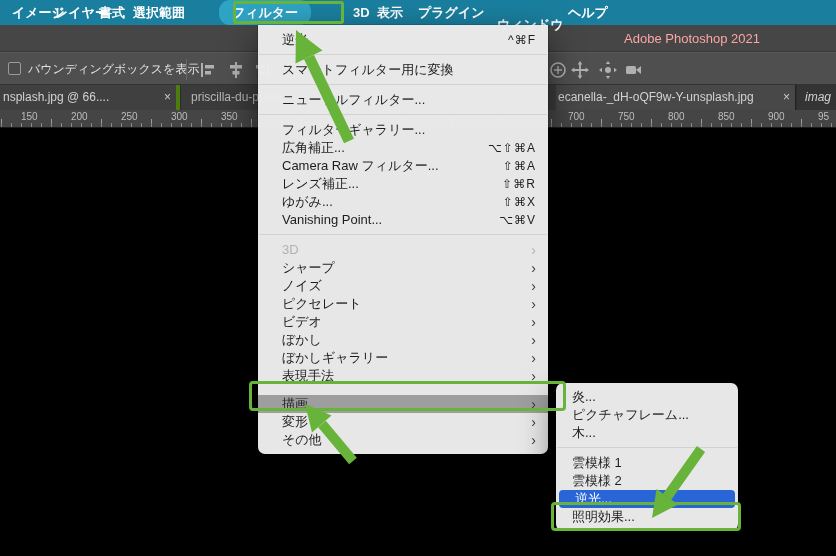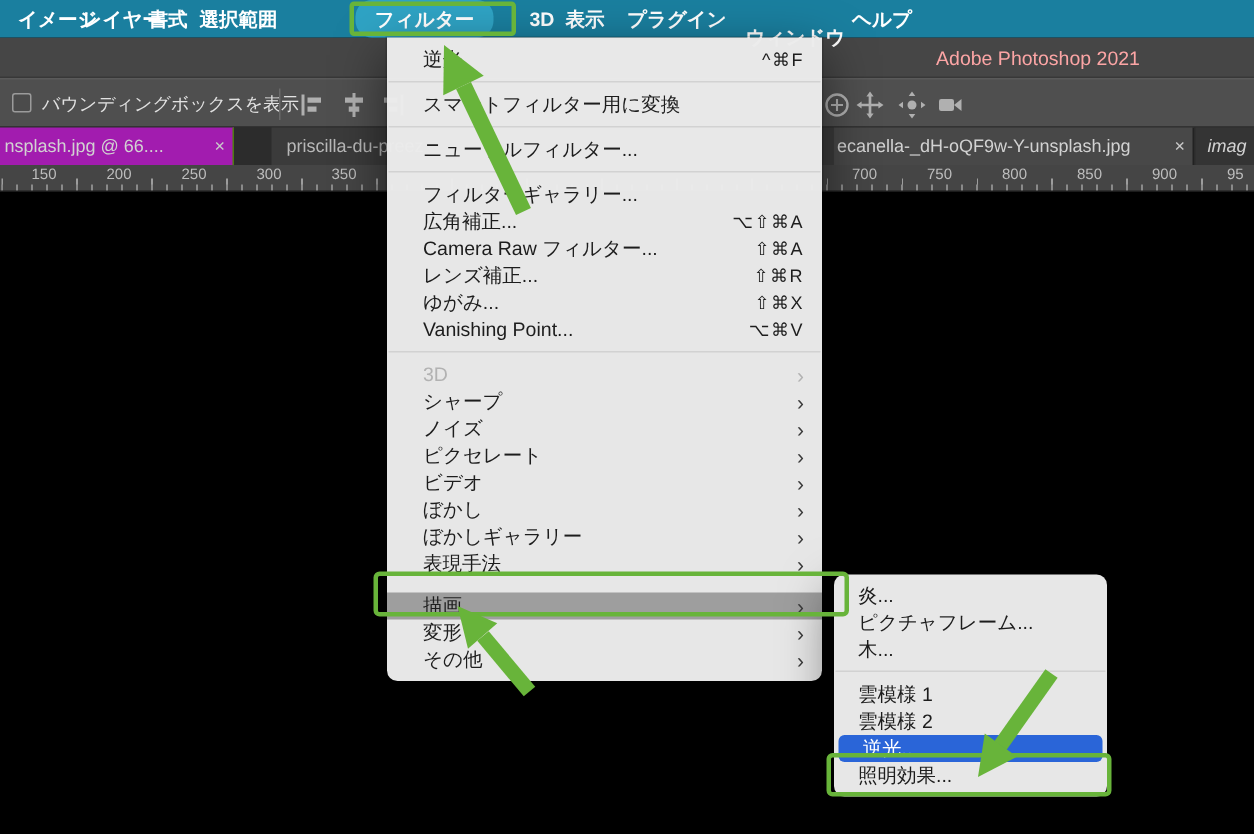--- a/index.html
+++ b/index.html
@@ -13,21 +13,21 @@
   .stage *{box-sizing:border-box;white-space:nowrap;}
 
   
   #menubar{position:absolute;left:0;top:0;width:836px;height:25px;background:var(--teal);z-index:10;}
   #menubar .mb-item{position:absolute;top:0;height:25px;line-height:26px;font-size:13px;
       font-weight:600;color:#fff;cursor:default;}
   #menubar .mb-item:nth-of-type(1){left:12px;}
   #menubar .mb-item:nth-of-type(2){left:55px;}
   #menubar .mb-item:nth-of-type(3){left:99px;}
   #menubar .mb-item:nth-of-type(4){left:133px;}
-  #menubar .mb-item:nth-of-type(5){left:237px;width:92px;text-align:center;border-radius:11px;}
+  #menubar .mb-item:nth-of-type(5){left:219px;width:92px;text-align:center;border-radius:11px;}
   #menubar .mb-item:nth-of-type(6){left:353px;}
   #menubar .mb-item:nth-of-type(7){left:377px;}
   #menubar .mb-item:nth-of-type(8){left:418px;}
   #menubar .mb-item:nth-of-type(9){left:497px;margin-top:12px;}
   #menubar .mb-item:nth-of-type(10){left:568px;}
   #menubar .mb-item.active{background:var(--teal-active);}
 
   
   #titlebar{position:absolute;left:0;top:25px;width:836px;height:27px;background:#464646;
             border-bottom:1px solid #383838;}
@@ -40,21 +40,21 @@
   #toolbar .checkbox{position:absolute;left:8px;top:9px;width:13px;height:13px;border:1px solid #9b9b9b;
            border-radius:2px;background:#4b4b4b;}
   #toolbar .cb-label{position:absolute;left:28px;top:0;height:33px;line-height:33px;font-size:12px;color:#e2e2e2;}
   #toolbar .tb-divider{position:absolute;left:186px;top:6px;width:1px;height:21px;background:#6a6a6a;}
   .tb-icon{position:absolute;top:7px;width:20px;height:20px;}
   .tb-icon svg{width:20px;height:20px;display:block;}
 
   
   #tabbar{position:absolute;left:0;top:85px;width:836px;height:25px;background:#2c2c2c;}
   .doc-tab{position:absolute;top:0;height:25px;font-size:12px;color:#d2d2d2;line-height:25px;}
-  #tab1{left:0;width:156px;background:#a21caf;border-right:1px solid #4d7c0f;}
+  #tab1{left:0;width:180px;background:#404040;border-right:4px solid #4d7c0f;}
   #tab1 .tab-title{position:absolute;left:3px;top:0;}
   #tab1 .tab-close{position:absolute;right:5px;top:0;color:#c9c9c9;}
   #tab2{left:181px;width:375px;background:#3b3b3b;color:#b8b8b8;}
   #tab2 .tab-title{position:absolute;left:10px;top:0;}
   #tab3{left:556px;width:240px;background:#484848;border-right:1px solid #222;}
   #tab3 .tab-title{position:absolute;left:2px;top:0;}
   #tab3 .tab-close{position:absolute;right:5px;top:0;color:#c9c9c9;}
   #tab4{left:797px;width:39px;background:#343434;font-style:italic;}
   #tab4 .tab-title{position:absolute;left:8px;top:0;}
 

